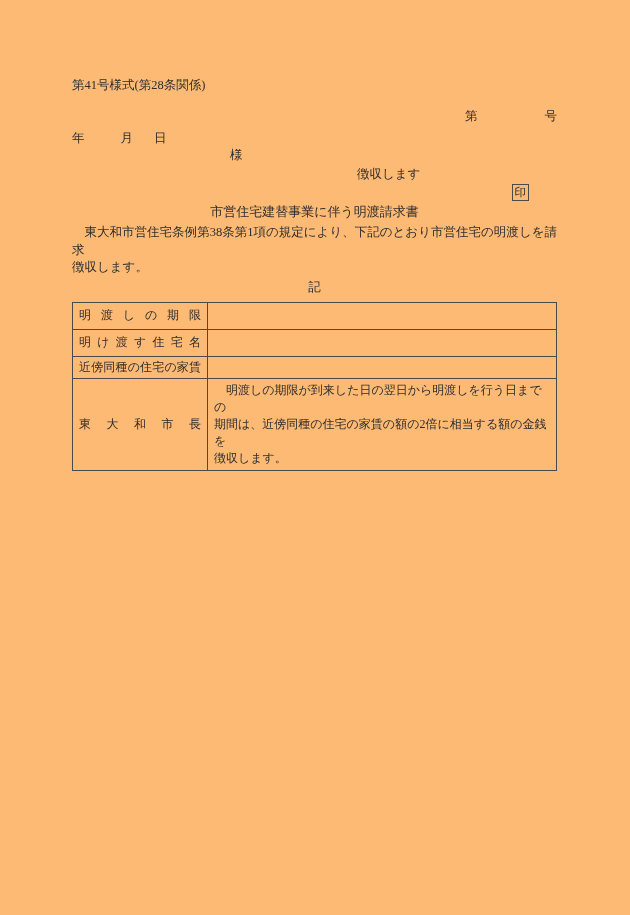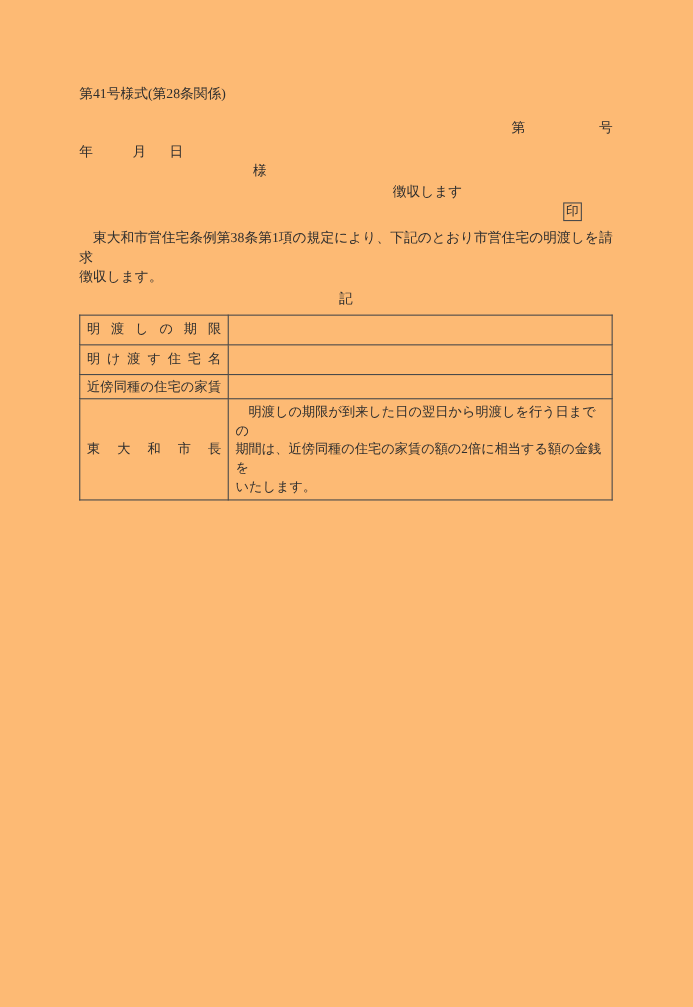--- a/index.html
+++ b/index.html
@@ -106,20 +106,21 @@
     </div>
 
     <div class="sender-line">
       <span>徴収します</span>
     </div>
 
     <div class="seal-line">
       <span class="seal-box">印</span>
     </div>
 
+    <h1 class="doc-title">市営住宅建替事業に伴う明渡請求書</h1>
 
     <p class="body-text">　東大和市営住宅条例第38条第1項の規定により、下記のとおり市営住宅の明渡しを請求
 徴収します。</p>
 
     <div class="record-marker">記</div>
 
     <table class="form-table">
       <tbody>
         <tr class="row-short">
           <th class="label-cell">明渡しの期限</th>
@@ -130,19 +131,19 @@
           <td class="value-cell"></td>
         </tr>
         <tr class="row-rent">
           <th class="label-cell">近傍同種の住宅の家賃</th>
           <td class="value-cell"></td>
         </tr>
         <tr>
           <th class="label-cell">東大和市長</th>
           <td class="value-cell">　明渡しの期限が到来した日の翌日から明渡しを行う日までの
 期間は、近傍同種の住宅の家賃の額の2倍に相当する額の金銭を
-いたします。</td>
+徴収します。</td>
         </tr>
       </tbody>
     </table>
 
   </div>
 </div>
 
 </body></html>

